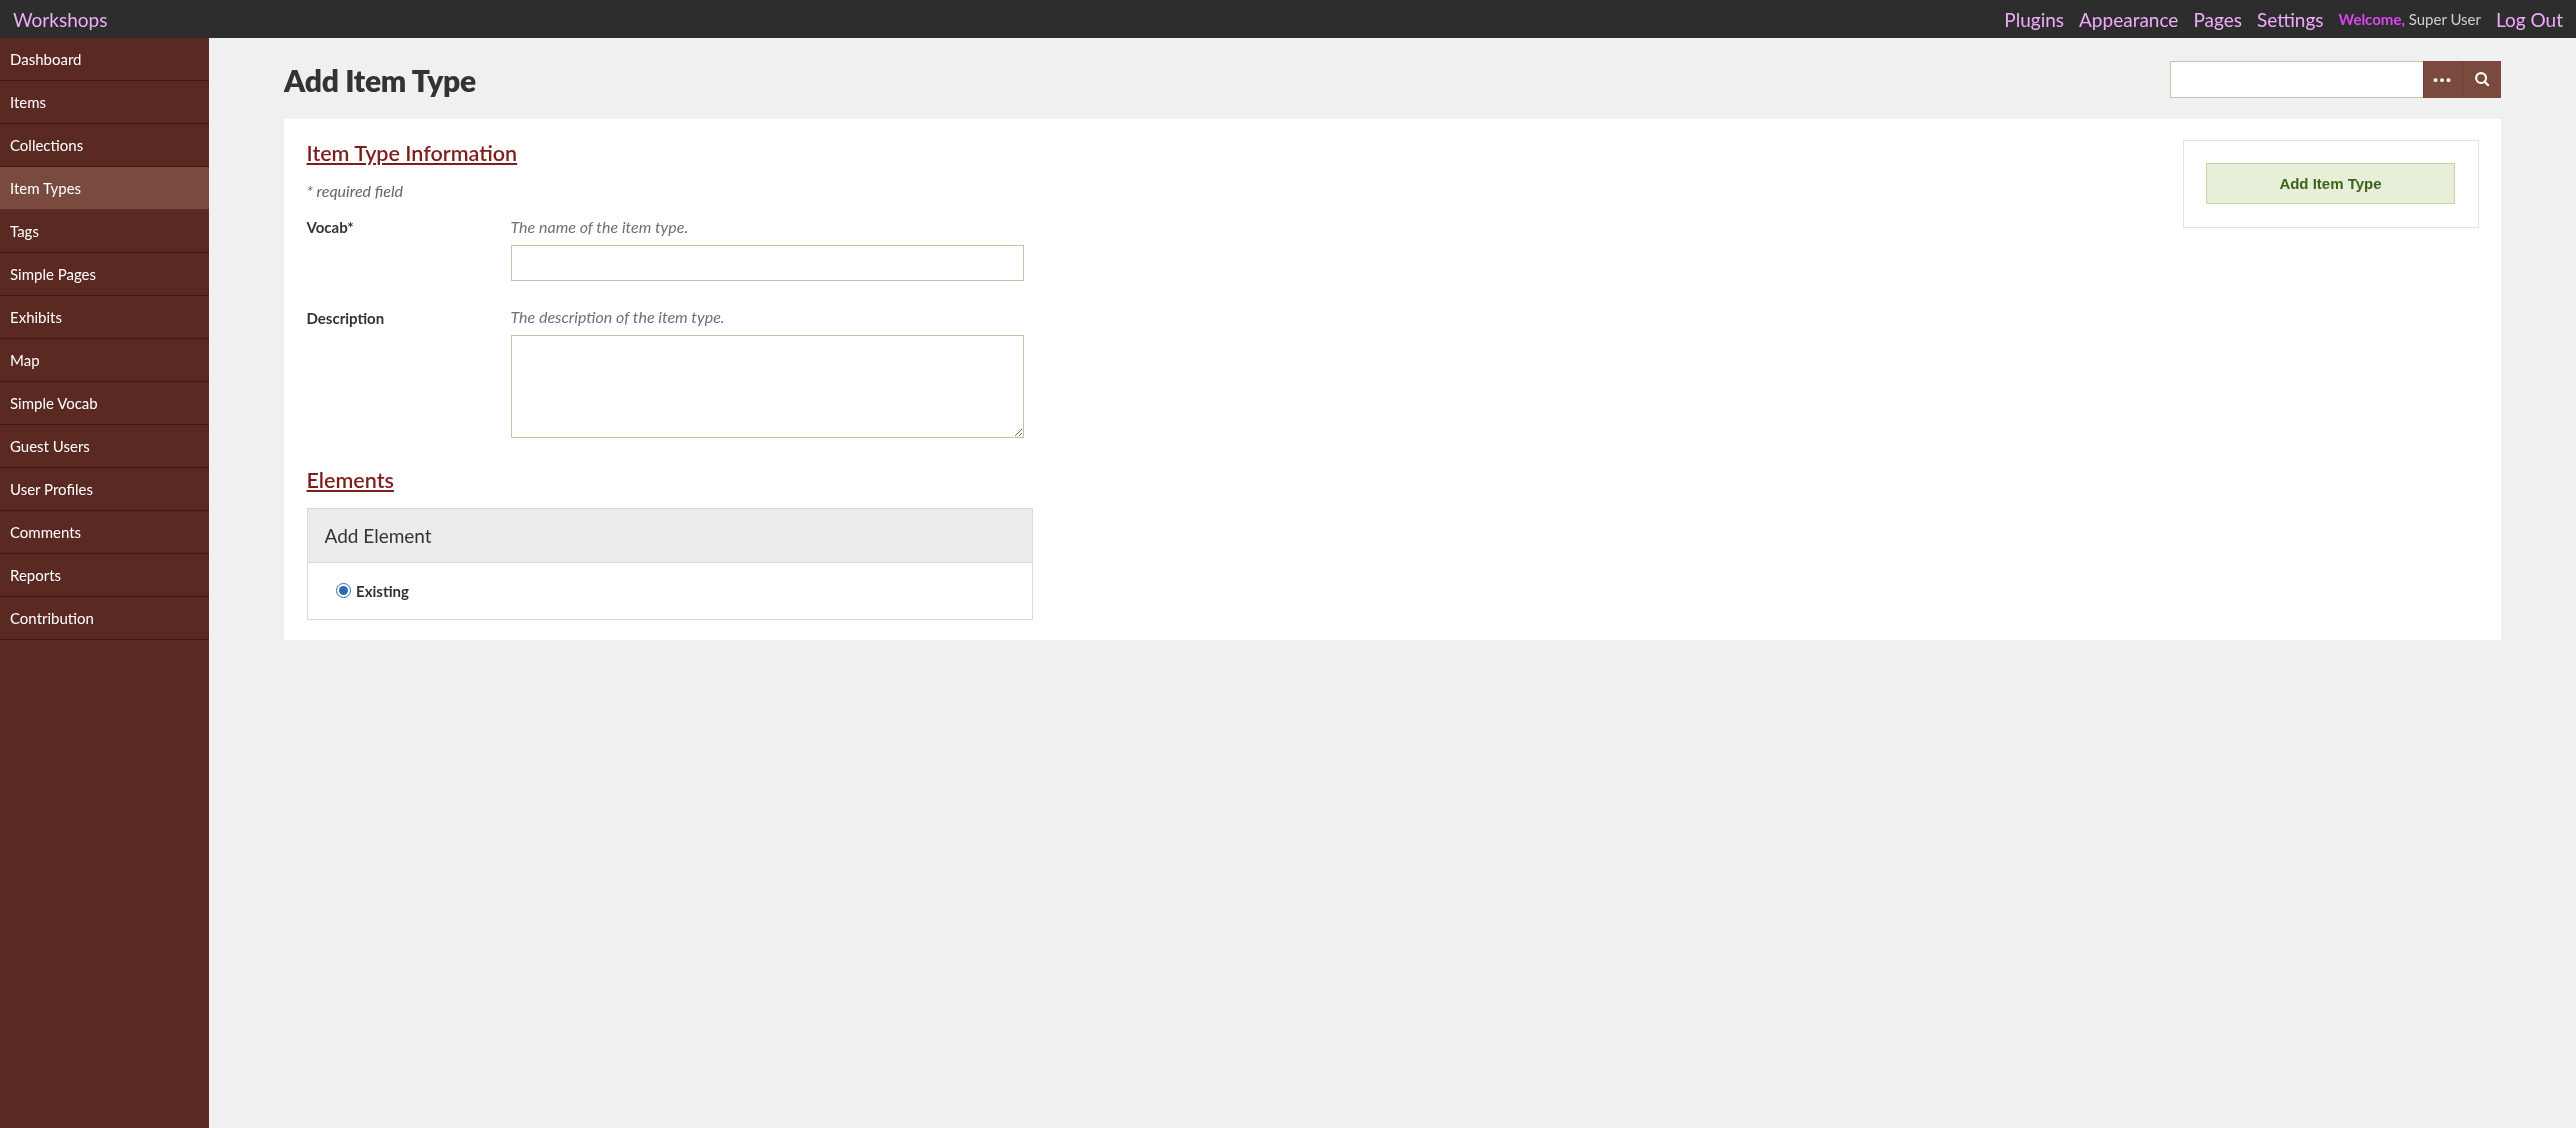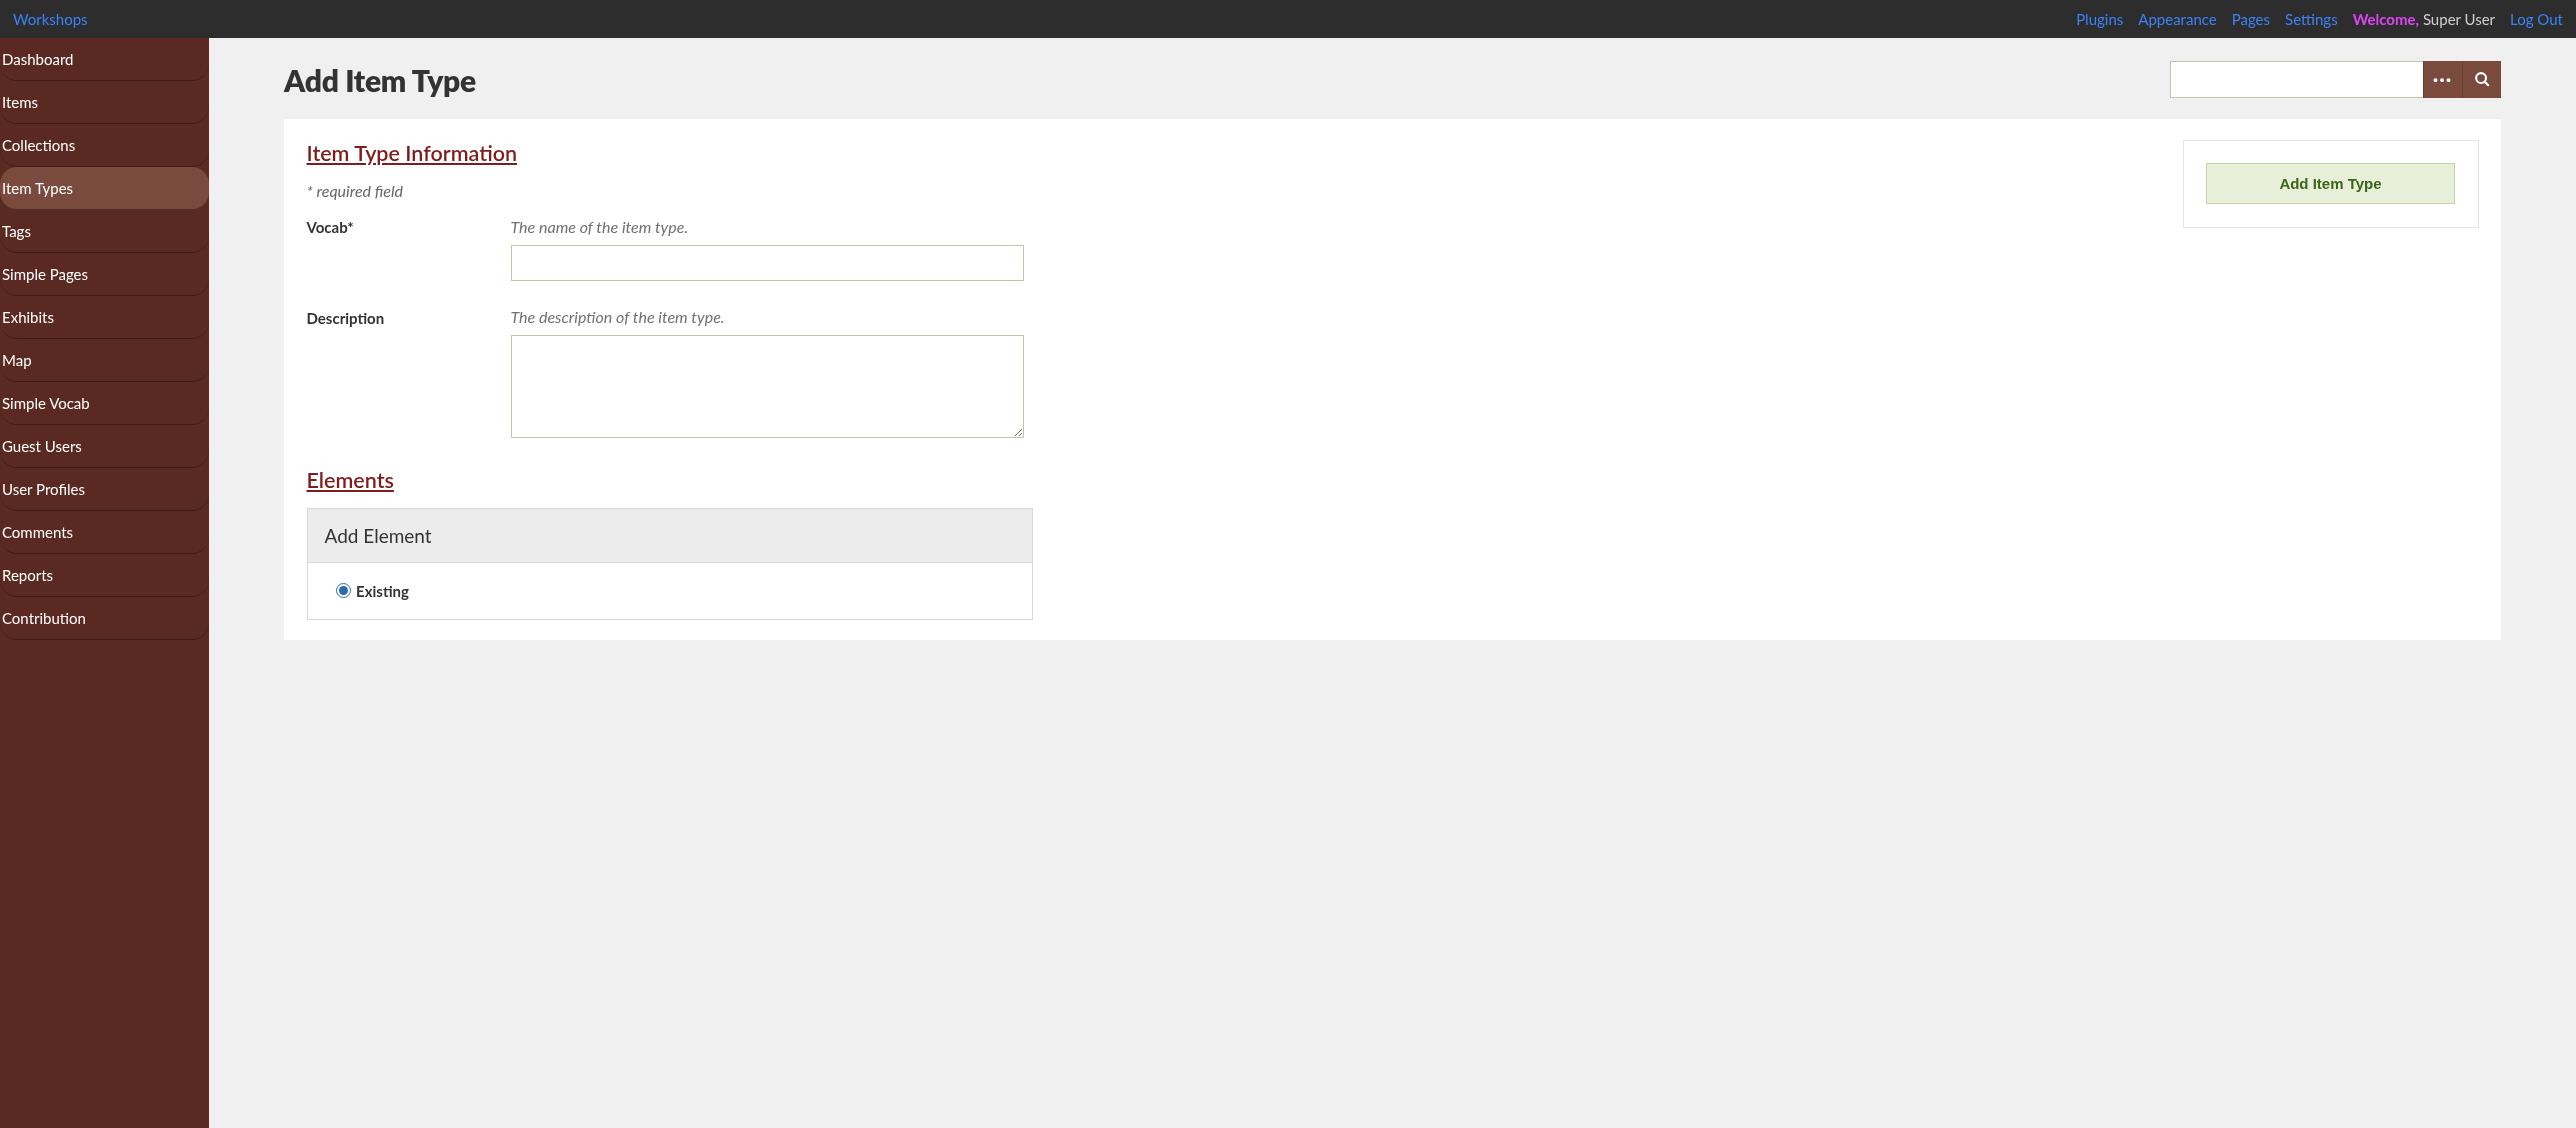--- a/index.html
+++ b/index.html
@@ -11,46 +11,45 @@
 }
 .topbar {
   background: #2d2d2d;
   display: flex;
   justify-content: space-between;
   align-items: center;
   padding: 0 13px;
   height: 38px;
 }
 .topbar a {
-  color: #3b82f6;
+  color: #f0abfc;
   text-decoration: none;
-  font-size: 15px;
+  font-size: 19px;
 }
 .topbar-left a { padding: 0; }
 .topbar-right {
   display: flex;
   align-items: center;
   gap: 15px;
 }
 .welcome { color: #cfcfcf; }
 .welcome b { color: #d946ef; font-weight: 700; }
 .layout { display: flex; min-height: calc(100vh - 38px); }
 .sidebar {
   width: 209px;
   background: #5a2a22;
   flex-shrink: 0;
 }
 .sidebar a {
   display: block;
   color: #fff;
   text-decoration: none;
-  padding: 12px 2px;
+  padding: 12px 10px;
   font-size: 15px;
   border-bottom: 0.9px solid rgba(0,0,0,0.35);
-  border-radius: 17px;
 }
 .sidebar a.active { background: #7a4a3f; }
 .content {
   flex: 1;
   padding: 0;
 }
 .content-header {
   display: flex;
   justify-content: space-between;
   align-items: center;

